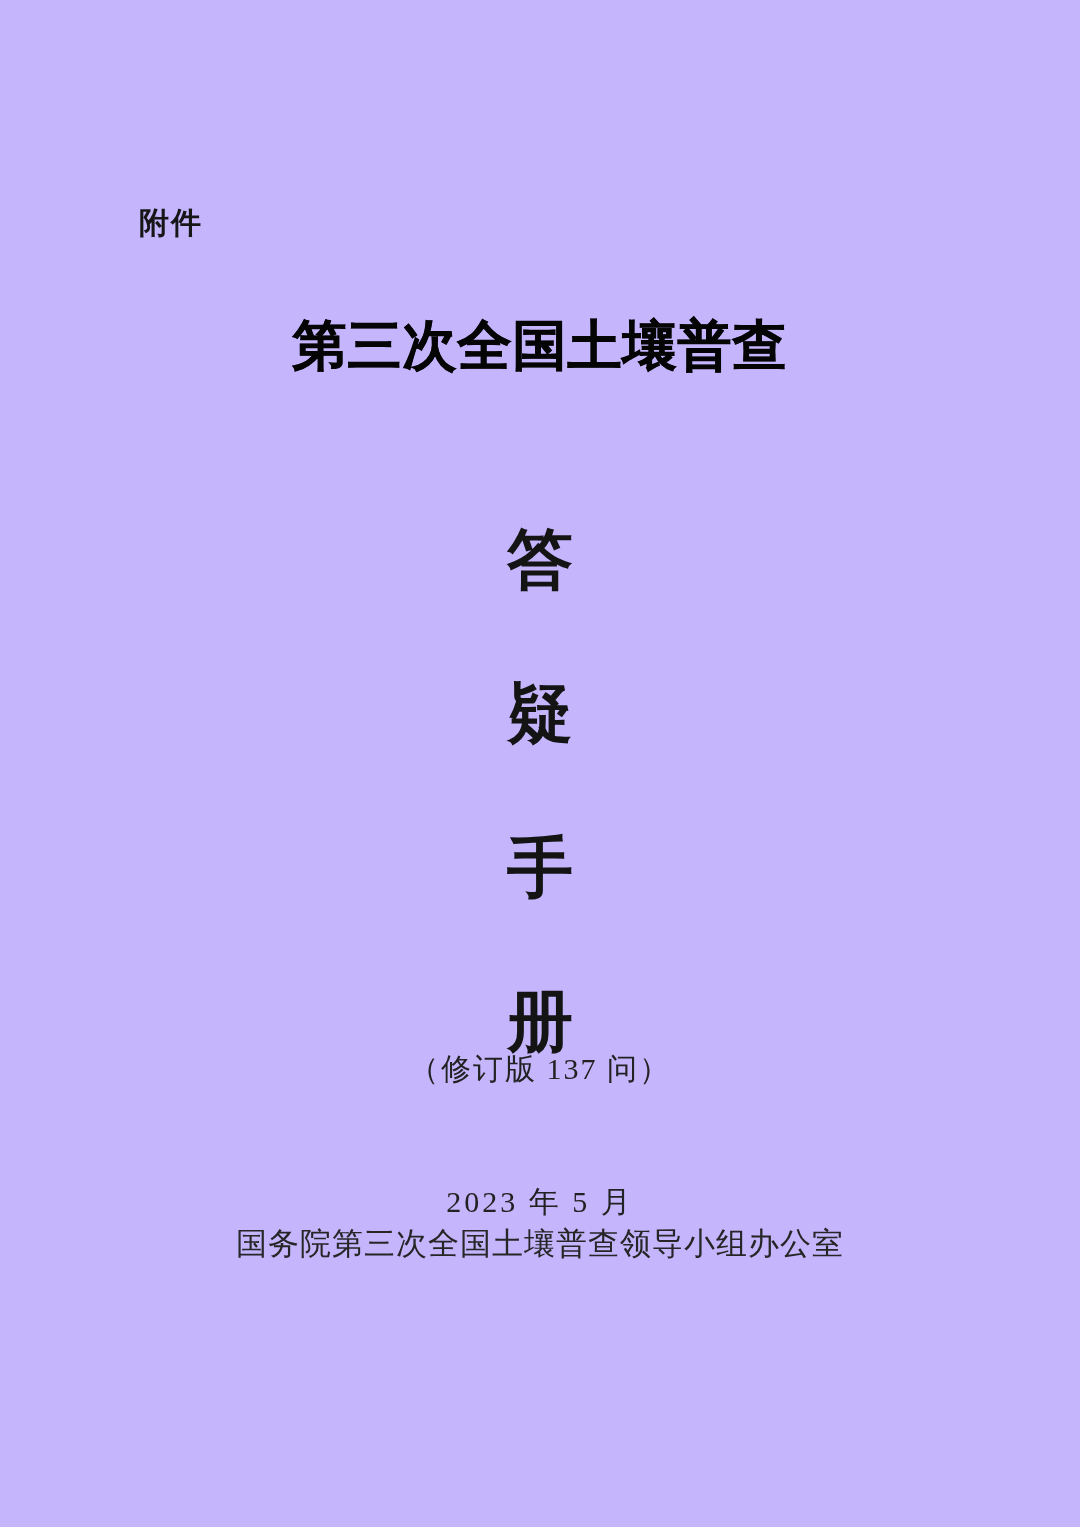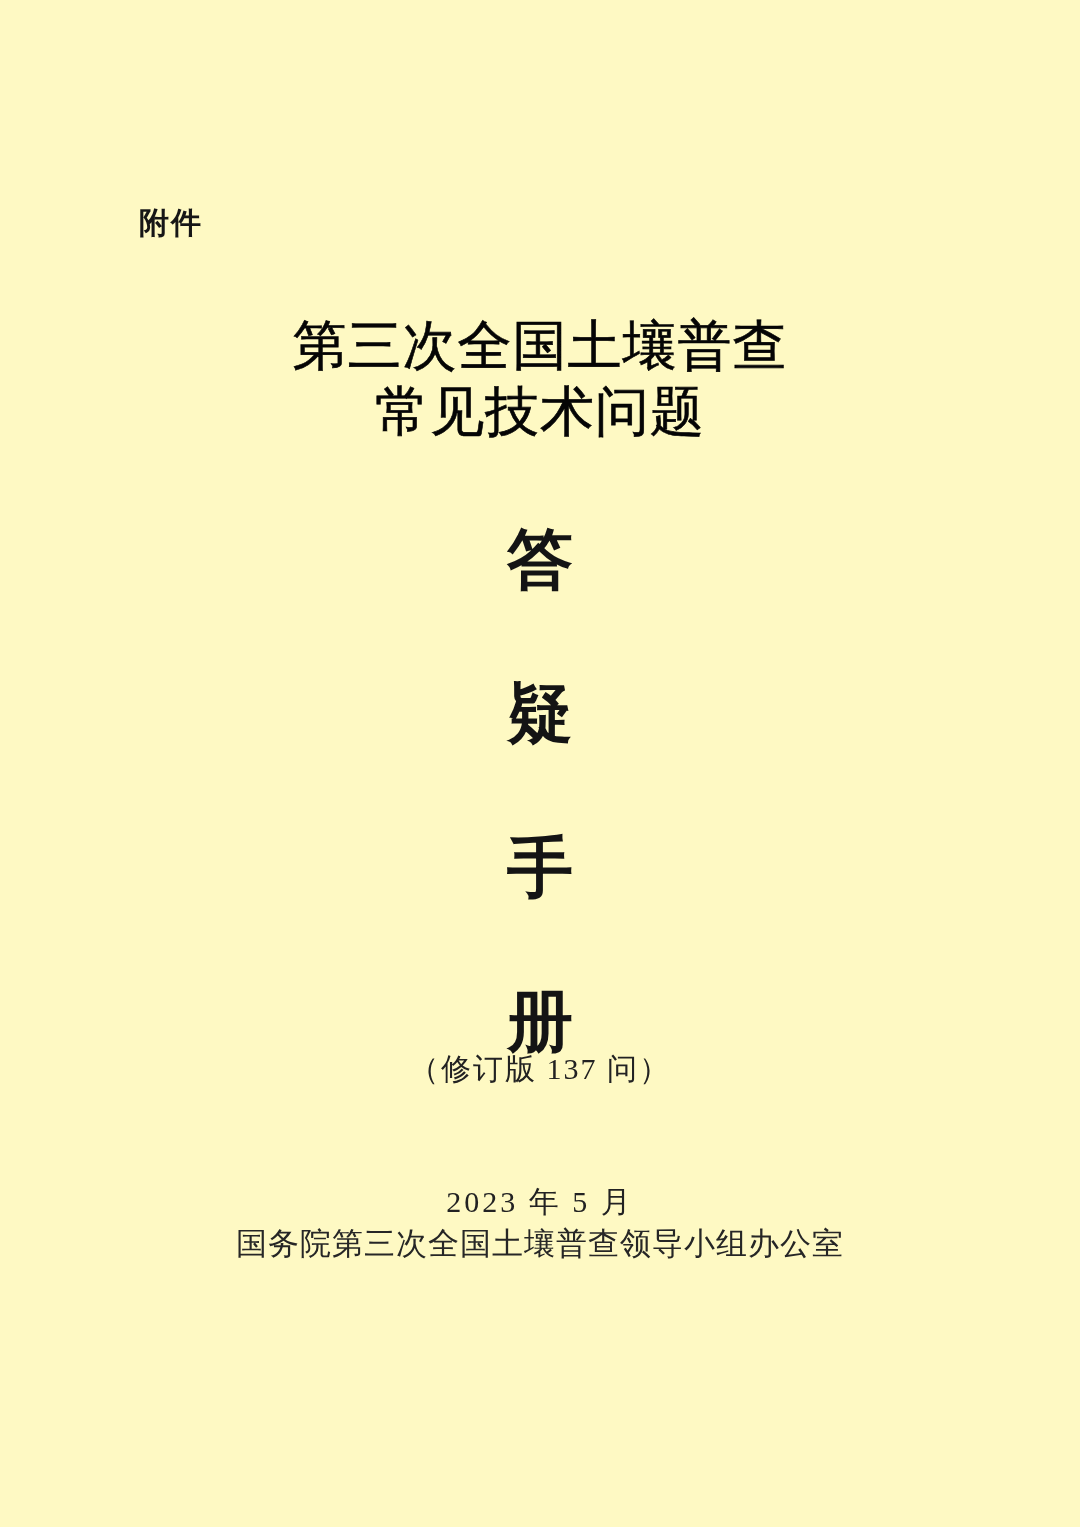--- a/index.html
+++ b/index.html
@@ -5,21 +5,21 @@
   * { margin: 0; padding: 0; box-sizing: border-box; }
   html, body { background: #ffffff; }
   body {
     font-family: "Liberation Serif", serif;
     color: #151515;
   }
   .page {
     position: relative;
     width: 1080px;
     height: 1527px;
-    background: #fef9c3;
+    background: #c4b5fd;
     overflow: hidden;
     margin: 0 auto;
     padding-left: 29px;
   }
   .centered {
     position: absolute;
     left: 40px;
     width: 1000px;
     text-align: center;
   }
@@ -30,21 +30,21 @@
     font-family: "Liberation Sans", sans-serif;
     font-size: 30px;
     font-weight: 700;
     letter-spacing: 2px;
     color: #161616;
   }
   .doc-title {
     top: 314px;
     font-size: 54px;
     line-height: 1.22;
-    font-weight: 400;
+    font-weight: 700;
     letter-spacing: 1px;
     color: #050505;
     font-family: "Liberation Serif", serif;
     -webkit-text-stroke: 0.6px #050505;
   }
   .vertical-title {
     top: 527px;
     display: flex;
     flex-direction: column;
     align-items: center;
@@ -78,21 +78,20 @@
 </style>
 </head>
 <body>
 
 <div class="page">
 
   <div class="attachment">附件</div>
 
   <div class="centered doc-title">
     <div>第三次全国土壤普查</div>
-    <div>常见技术问题</div>
   </div>
 
   <div class="centered vertical-title">
     <span>答</span>
     <span>疑</span>
     <span>手</span>
     <span>册</span>
   </div>
 
   <div class="centered edition-note">（修订版 137 问）</div>

